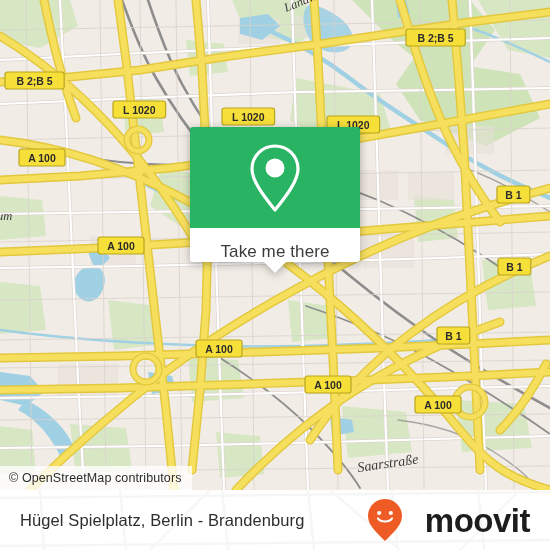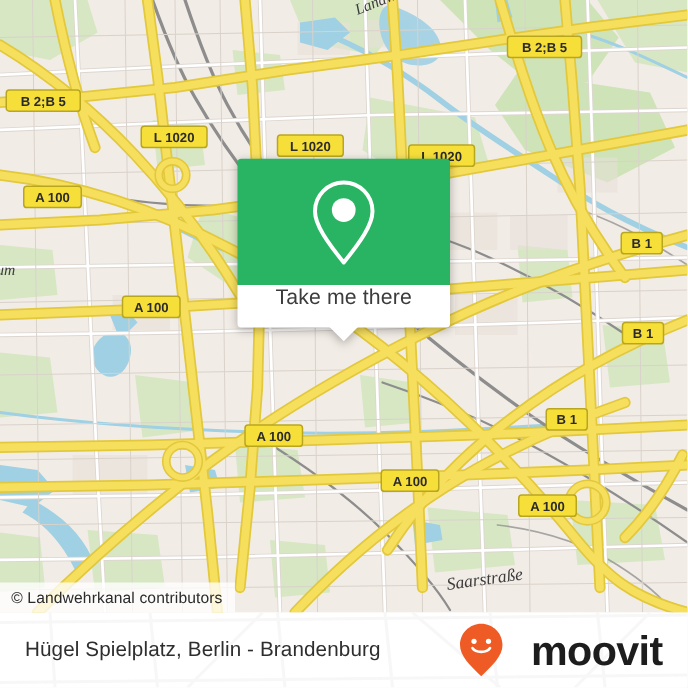--- a/index.html
+++ b/index.html
@@ -65,21 +65,21 @@
     align-items: center;
     justify-content: center;
   }
   .callout-head svg { display: block; }
   .callout-foot {
     position: relative;
     height: 34px;
     background: #ffffff;
     border-radius: 0 0 3px 3px;
     display: flex;
-    align-items: flex-start;
+    align-items: flex-end;
     justify-content: center;
   }
   .callout-label {
     font-size: 17px;
     color: #3c3c3c;
     letter-spacing: 0.1px;
   }
   .callout-tip {
     position: absolute;
     left: 50%;
@@ -400,21 +400,21 @@
             <text x="514.4" y="270.5" text-anchor="middle" class="shTx">B 1</text>
           </g>
           <g>
             <rect x="437" y="327" width="32.8" height="17" rx="2.5" fill="#f7df3a" stroke="#b9a61f" stroke-width="1.2"></rect>
             <text x="453.4" y="339.5" text-anchor="middle" class="shTx">B 1</text>
           </g>
         </g>
     </svg>
 
     <div class="attribution">
-      <span>© Landwehrkanal contributors</span>
+      <span>© OpenStreetMap contributors</span>
     </div>
   </div>
 
   <div class="callout">
     <div class="callout-head">
       <svg width="58" height="72" viewBox="0 0 58 72">
         <path d="M29 4 C16.3 4 6 14.3 6 27 C6 38 16 52 29 68 C42 52 52 38 52 27 C52 14.3 41.7 4 29 4 Z" fill="none" stroke="#ffffff" stroke-width="3.2" stroke-linejoin="round"></path>
         <circle cx="29" cy="26" r="9.5" fill="#ffffff"></circle>
       </svg>
     </div>

